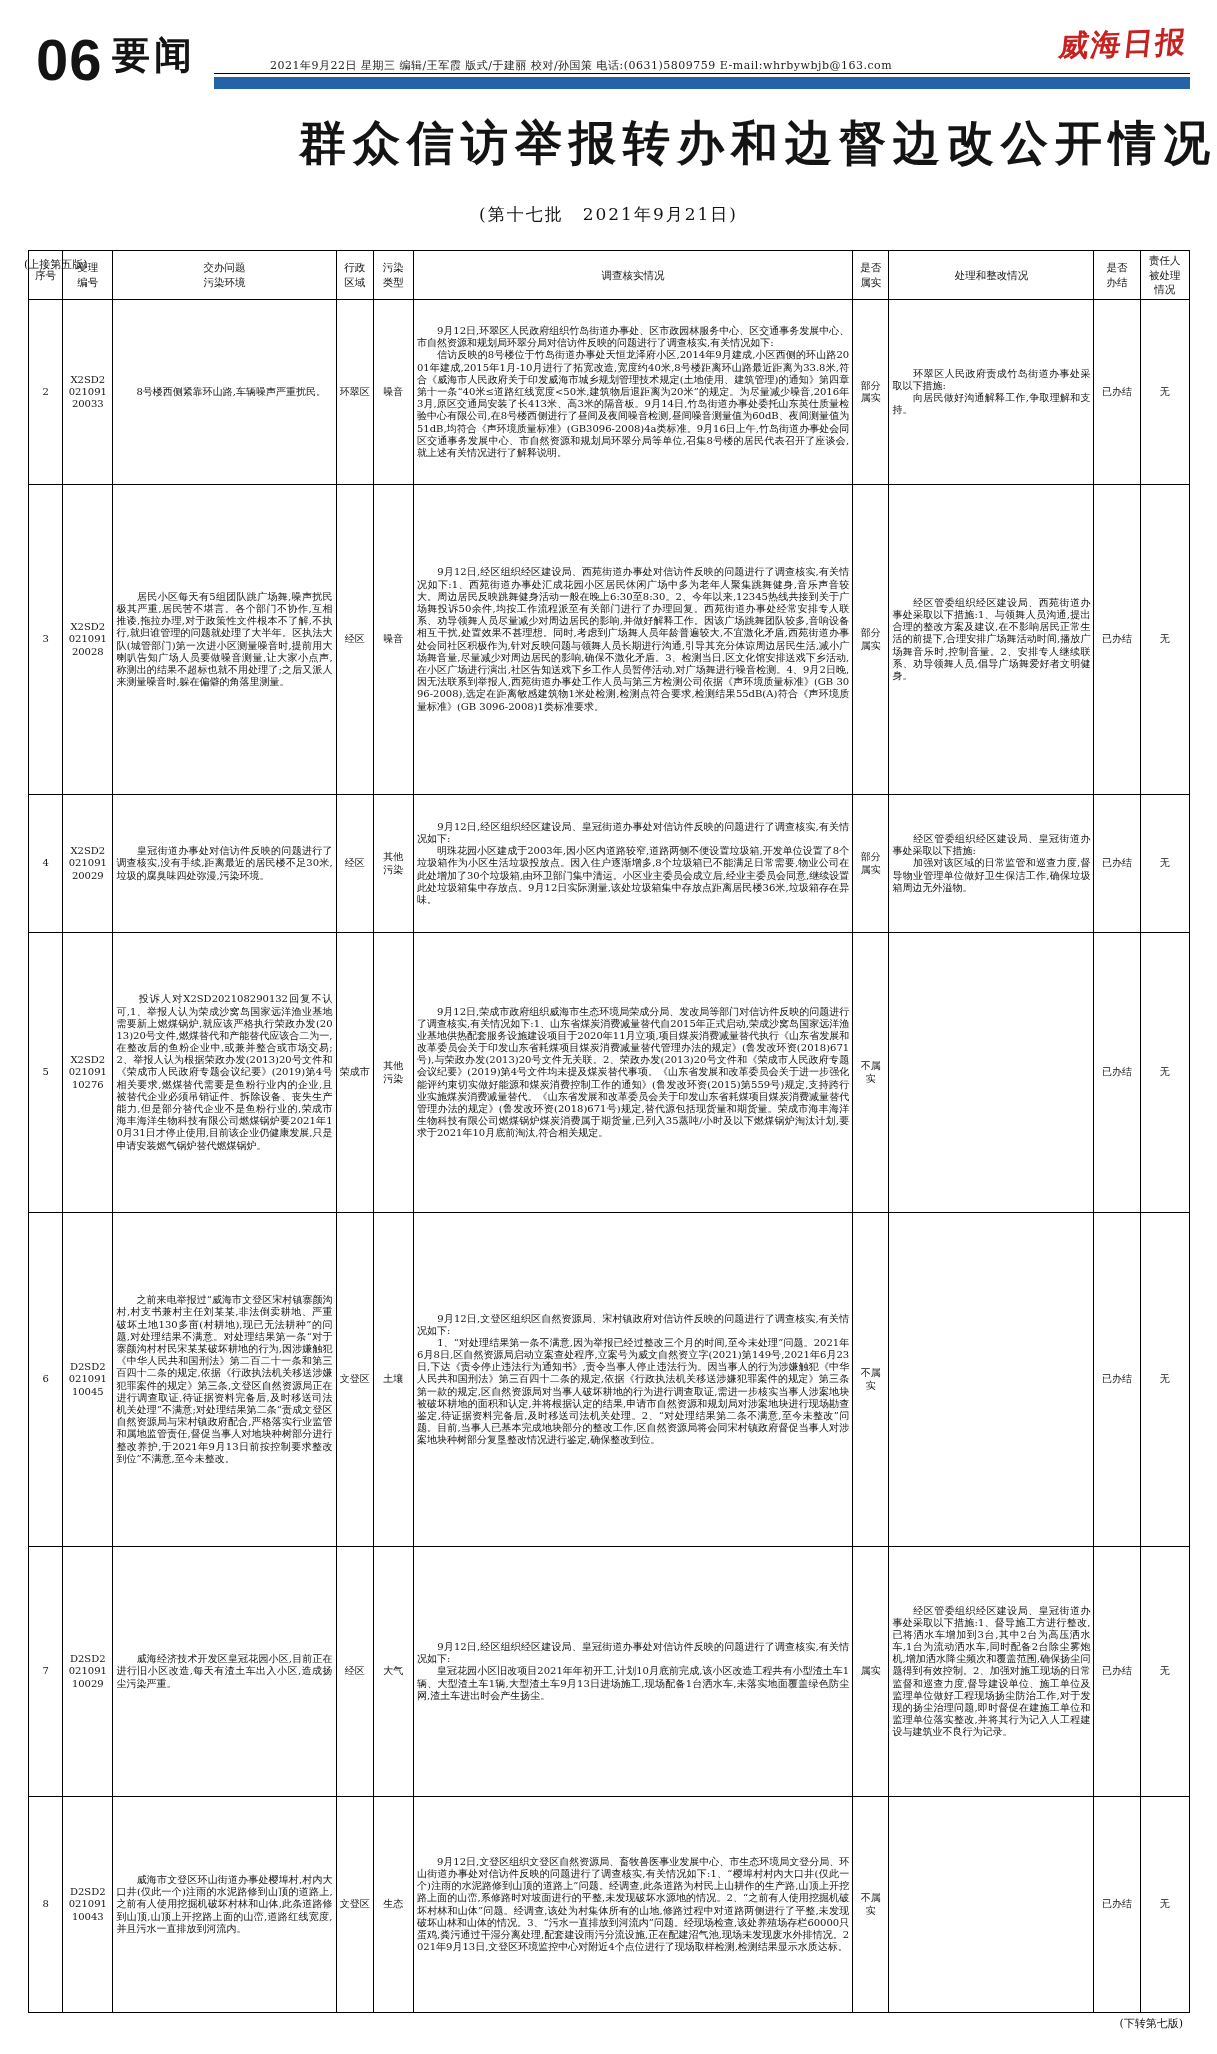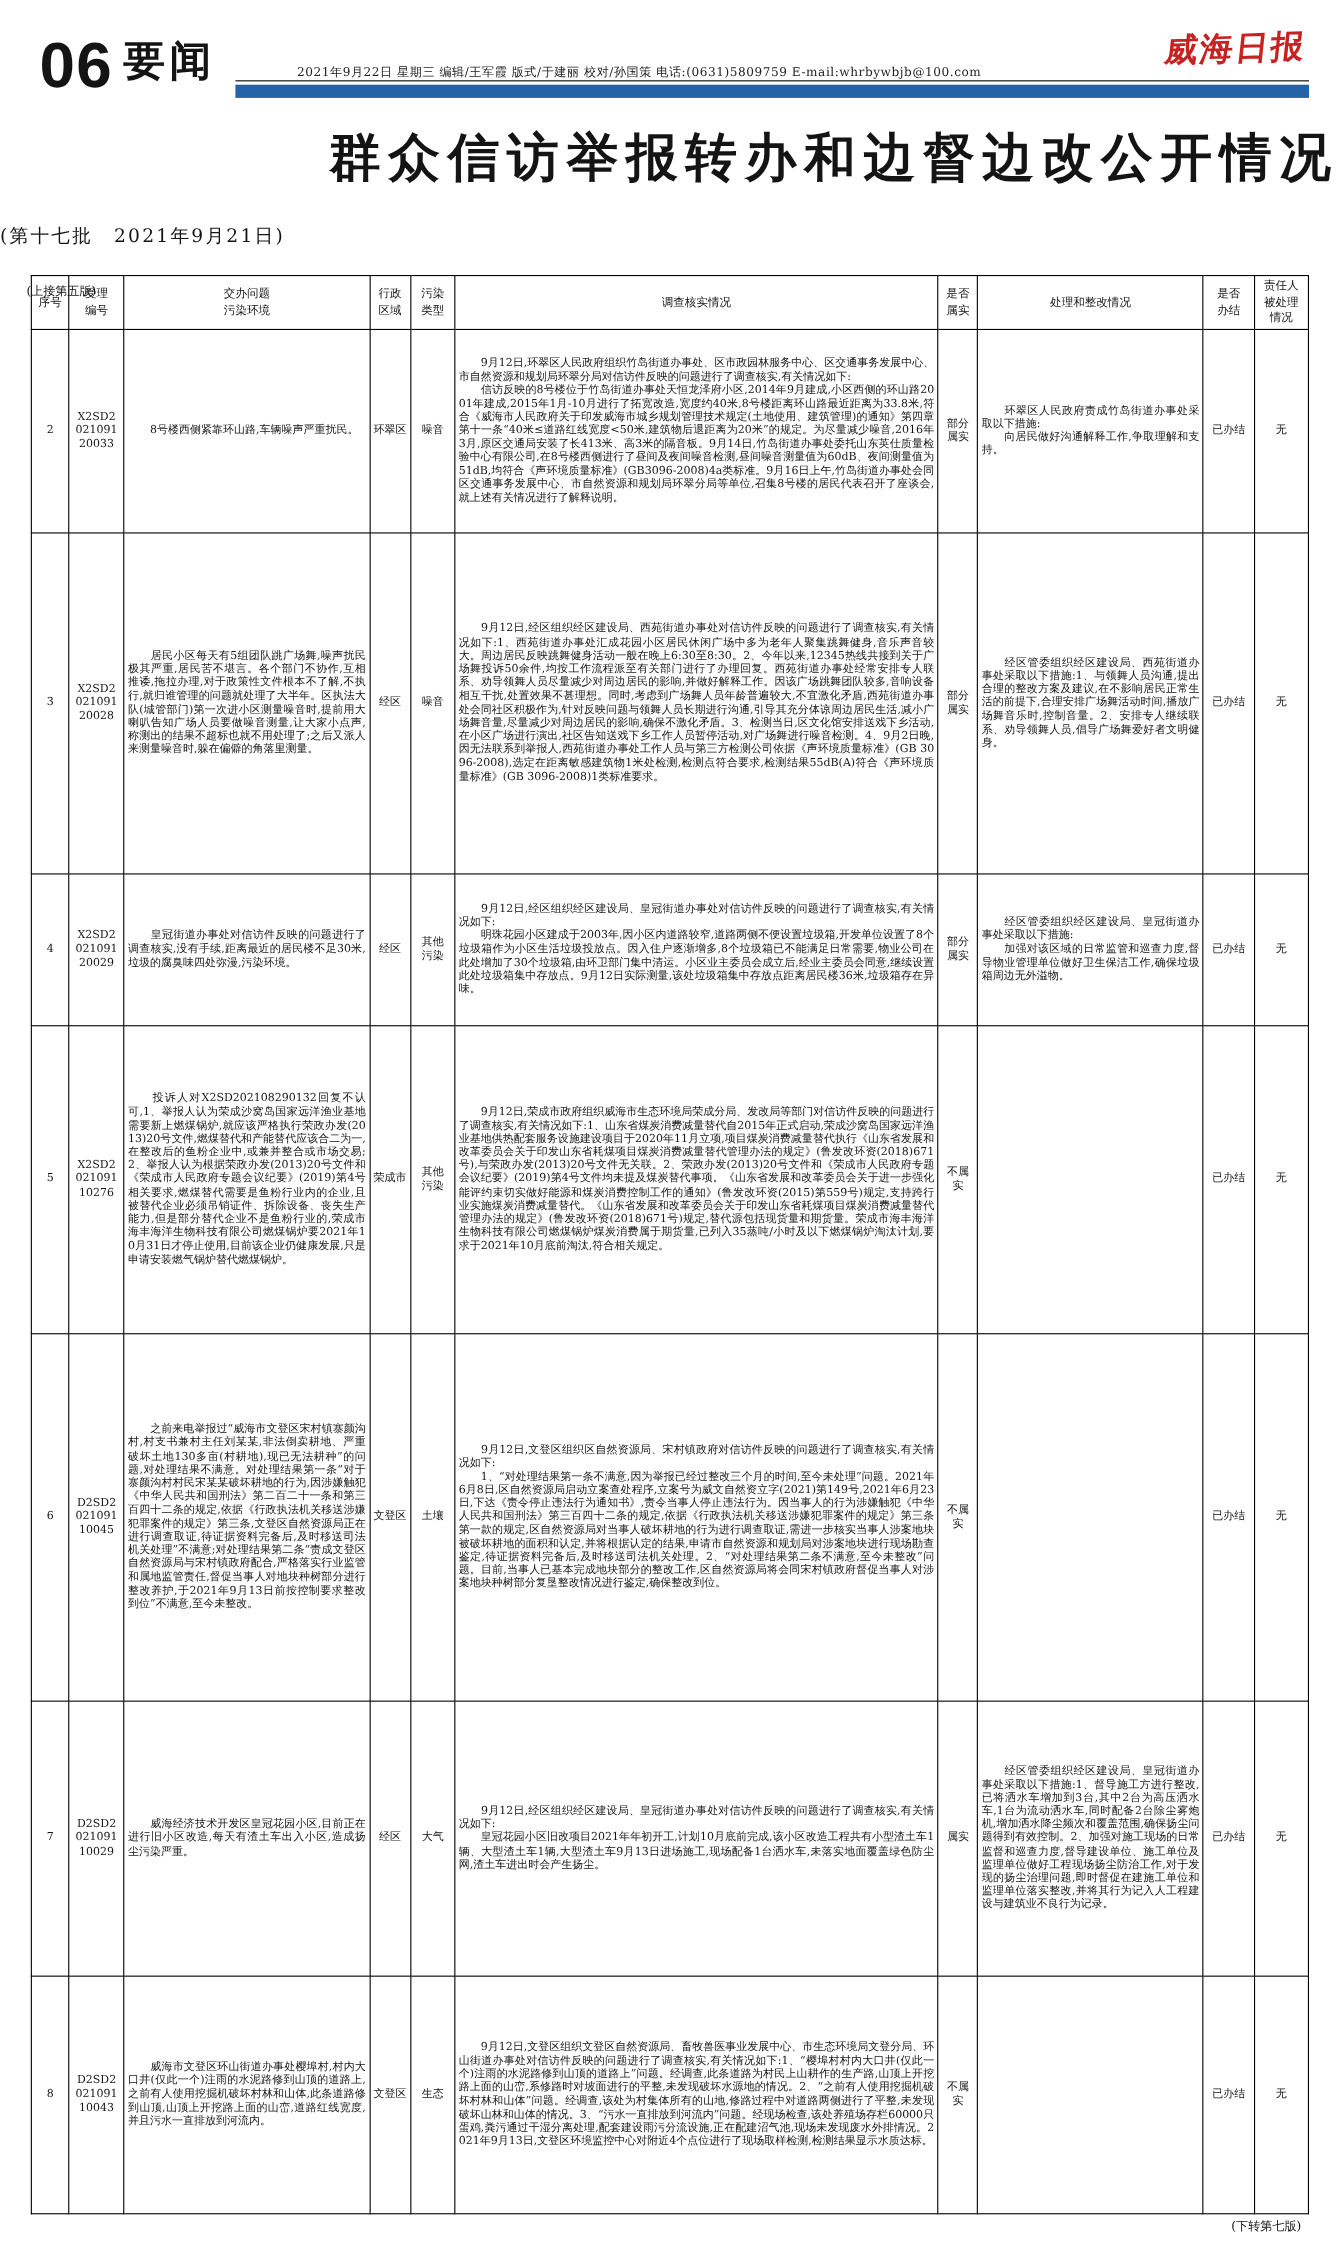--- a/index.html
+++ b/index.html
@@ -15,21 +15,21 @@
   .section-name{position:absolute;left:112px;top:30px;font-size:38px;font-weight:900;
     font-family:Liberation Mono, monospace;letter-spacing:4px;}
   .dateline{position:absolute;left:270px;top:58px;font-size:11px;color:#222;letter-spacing:.5px;}
   .head-rule{position:absolute;left:214px;top:73px;width:976px;height:1px;background:#000;}
   .head-bluebar{position:absolute;left:214px;top:77px;width:976px;height:12px;}
   .masthead{position:absolute;right:30px;top:24px;font-size:30px;font-weight:900;
     transform:skewX(-8deg) rotate(-2deg);letter-spacing:2px;}
   
   .main-title{position:absolute;left:0;top:112px;width:1217px;text-align:right;
     font-size:47px;font-weight:900;letter-spacing:7px;}
-  .sub-title{position:absolute;left:0;top:203px;width:1217px;
+  .sub-title{position:absolute;left:0;top:203px;width:1217px;text-align:center;
     font-size:17px;letter-spacing:2px;}
   .cont-from{position:absolute;left:24px;top:229px;font-size:11px;margin-top:28px;}
   .cont-to{position:absolute;right:34px;top:2016px;font-size:11px;}
   
   table.report{position:absolute;left:28px;top:250px;width:1162px;border-collapse:collapse;
     table-layout:fixed;border:1.5px solid #000;}
   table.report th,table.report td{
     border:1px solid #000;font-size:10px;line-height:1.22;padding:2px 3px;
     vertical-align:middle;white-space:pre-line;word-break:break-all;
   }
@@ -39,21 +39,21 @@
   tr.h-head{height:46px;}
   tr.r0{height:185px;} tr.r1{height:310px;} tr.r2{height:138px;} tr.r3{height:280px;}
   tr.r4{height:334px;} tr.r5{height:250px;} tr.r6{height:216px;}
 </style>
 </head>
 <body>
 
 <div class="topbar">
   <div class="page-no">06</div>
   <div class="section-name">要闻</div>
-  <div class="dateline">2021年9月22日  星期三  编辑/王军霞  版式/于建丽  校对/孙国策  电话:(0631)5809759  E-mail:whrbywbjb@100.com</div>
+  <div class="dateline">2021年9月22日  星期三  编辑/王军霞  版式/于建丽  校对/孙国策  电话:(0631)5809759  E-mail:whrbywbjb@163.com</div>
   <div class="head-rule"></div>
   <div class="head-bluebar" style="background: rgb(37, 99, 168);"></div>
   <div class="masthead" style="color: rgb(198, 34, 34);">威海日报</div>
 </div>
 
 <div class="main-title">群众信访举报转办和边督边改公开情况</div>
 <div class="sub-title">(第十七批　2021年9月21日)</div>
 <div class="cont-from">(上接第五版)</div>
 
 <table class="report">

